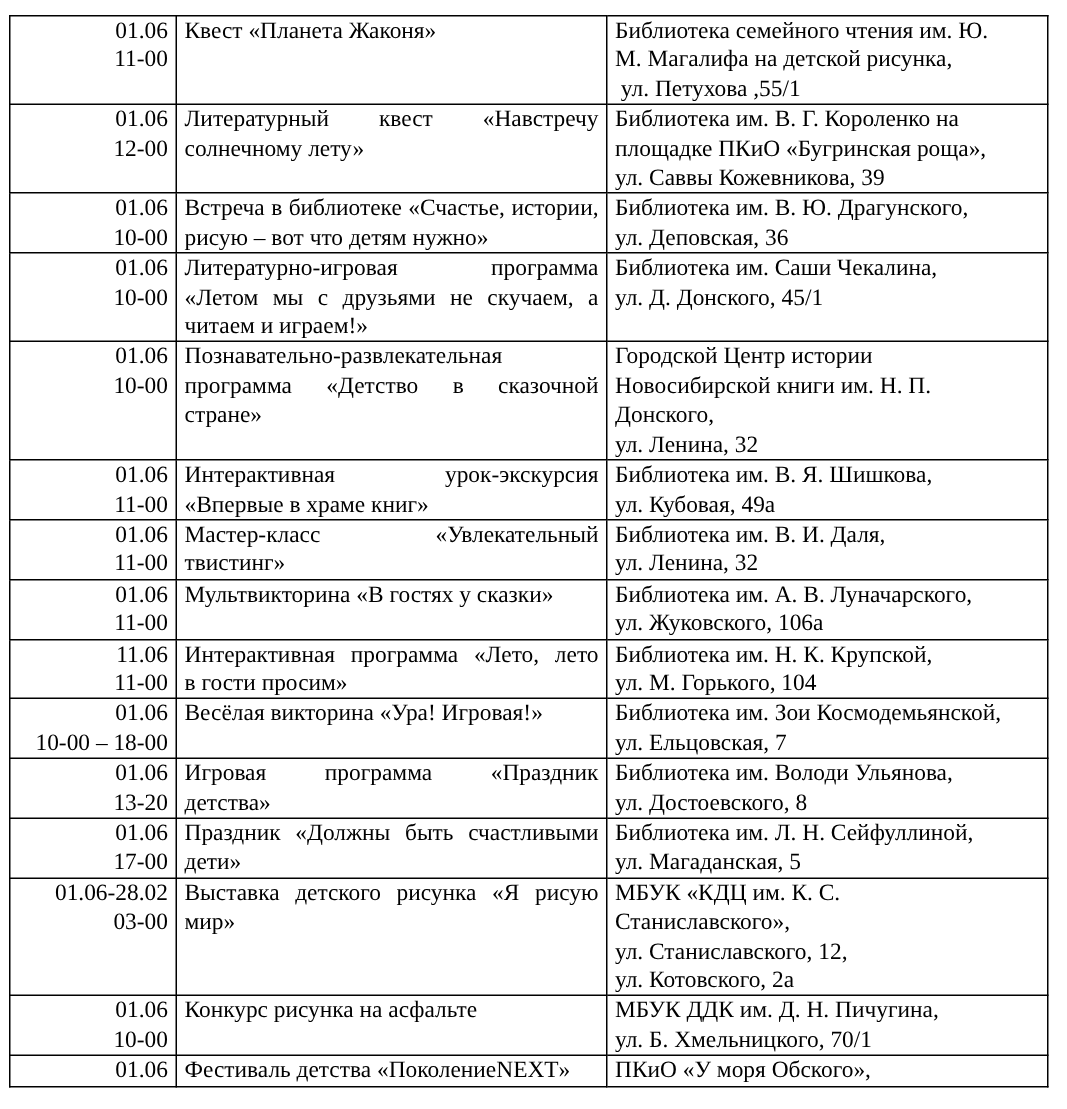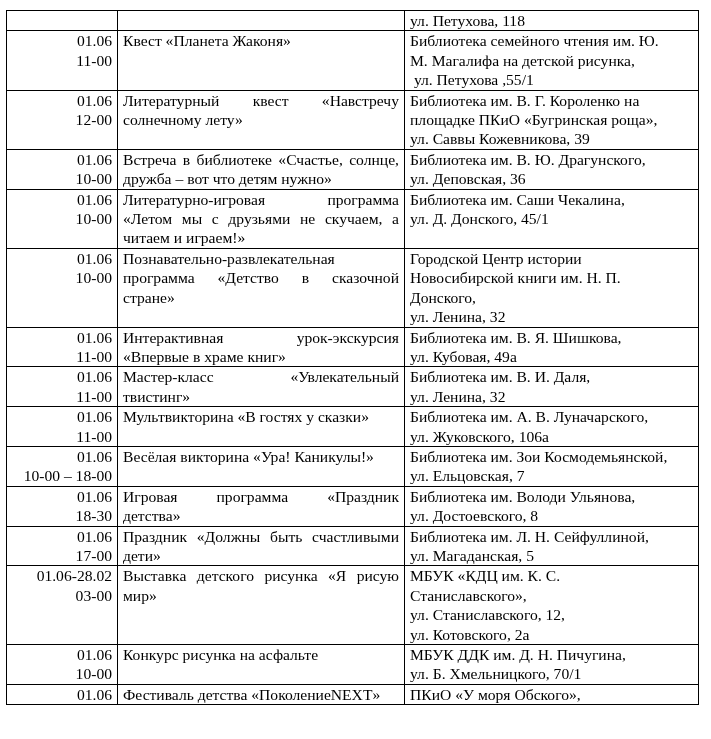--- a/index.html
+++ b/index.html
@@ -20,31 +20,20 @@
   .just { text-align: justify; text-align-last: justify; white-space: normal; }
   .c-place .ln { white-space: pre; }
 </style>
 </head>
 <body>
 
 <table class="schedule">
   <tbody id="schedule-body">
       <tr>
         <td class="c-date">
-          <span class="ln"></span>
-        </td>
-        <td class="c-event">
-          <span class="ln"></span>
-        </td>
-        <td class="c-place">
-          <span class="ln">ул. Петухова, 118</span>
-        </td>
-      </tr>
-      <tr>
-        <td class="c-date">
           <span class="ln">01.06</span>
           <span class="ln">11-00</span>
         </td>
         <td class="c-event">
           <span class="ln">Квест «Планета Жаконя»</span>
         </td>
         <td class="c-place">
           <span class="ln">Библиотека семейного чтения им. Ю.</span>
           <span class="ln">М. Магалифа на детской рисунка,</span>
           <span class="ln"> ул. Петухова ,55/1</span>
@@ -64,22 +53,22 @@
           <span class="ln">площадке ПКиО «Бугринская роща»,</span>
           <span class="ln">ул. Саввы Кожевникова, 39</span>
         </td>
       </tr>
       <tr>
         <td class="c-date">
           <span class="ln">01.06</span>
           <span class="ln">10-00</span>
         </td>
         <td class="c-event">
-          <span class="ln just">Встреча в библиотеке «Счастье, солнце,</span>
-          <span class="ln">дружба – вот что детям нужно»</span>
+          <span class="ln just">Встреча в библиотеке «Счастье, истории,</span>
+          <span class="ln">рисую – вот что детям нужно»</span>
         </td>
         <td class="c-place">
           <span class="ln">Библиотека им. В. Ю. Драгунского,</span>
           <span class="ln">ул. Деповская, 36</span>
         </td>
       </tr>
       <tr>
         <td class="c-date">
           <span class="ln">01.06</span>
           <span class="ln">10-00</span>
@@ -147,35 +136,49 @@
         <td class="c-event">
           <span class="ln">Мультвикторина «В гостях у сказки»</span>
         </td>
         <td class="c-place">
           <span class="ln">Библиотека им. А. В. Луначарского,</span>
           <span class="ln">ул. Жуковского, 106а</span>
         </td>
       </tr>
       <tr>
         <td class="c-date">
+          <span class="ln">11.06</span>
+          <span class="ln">11-00</span>
+        </td>
+        <td class="c-event">
+          <span class="ln just">Интерактивная программа «Лето, лето</span>
+          <span class="ln">в гости просим»</span>
+        </td>
+        <td class="c-place">
+          <span class="ln">Библиотека им. Н. К. Крупской,</span>
+          <span class="ln">ул. М. Горького, 104</span>
+        </td>
+      </tr>
+      <tr>
+        <td class="c-date">
           <span class="ln">01.06</span>
           <span class="ln">10-00 – 18-00</span>
         </td>
         <td class="c-event">
-          <span class="ln">Весёлая викторина «Ура! Каникулы!»</span>
+          <span class="ln">Весёлая викторина «Ура! Игровая!»</span>
         </td>
         <td class="c-place">
           <span class="ln">Библиотека им. Зои Космодемьянской,</span>
           <span class="ln">ул. Ельцовская, 7</span>
         </td>
       </tr>
       <tr>
         <td class="c-date">
           <span class="ln">01.06</span>
-          <span class="ln">18-30</span>
+          <span class="ln">13-20</span>
         </td>
         <td class="c-event">
           <span class="ln just">Игровая программа «Праздник</span>
           <span class="ln">детства»</span>
         </td>
         <td class="c-place">
           <span class="ln">Библиотека им. Володи Ульянова,</span>
           <span class="ln">ул. Достоевского, 8</span>
         </td>
       </tr>

